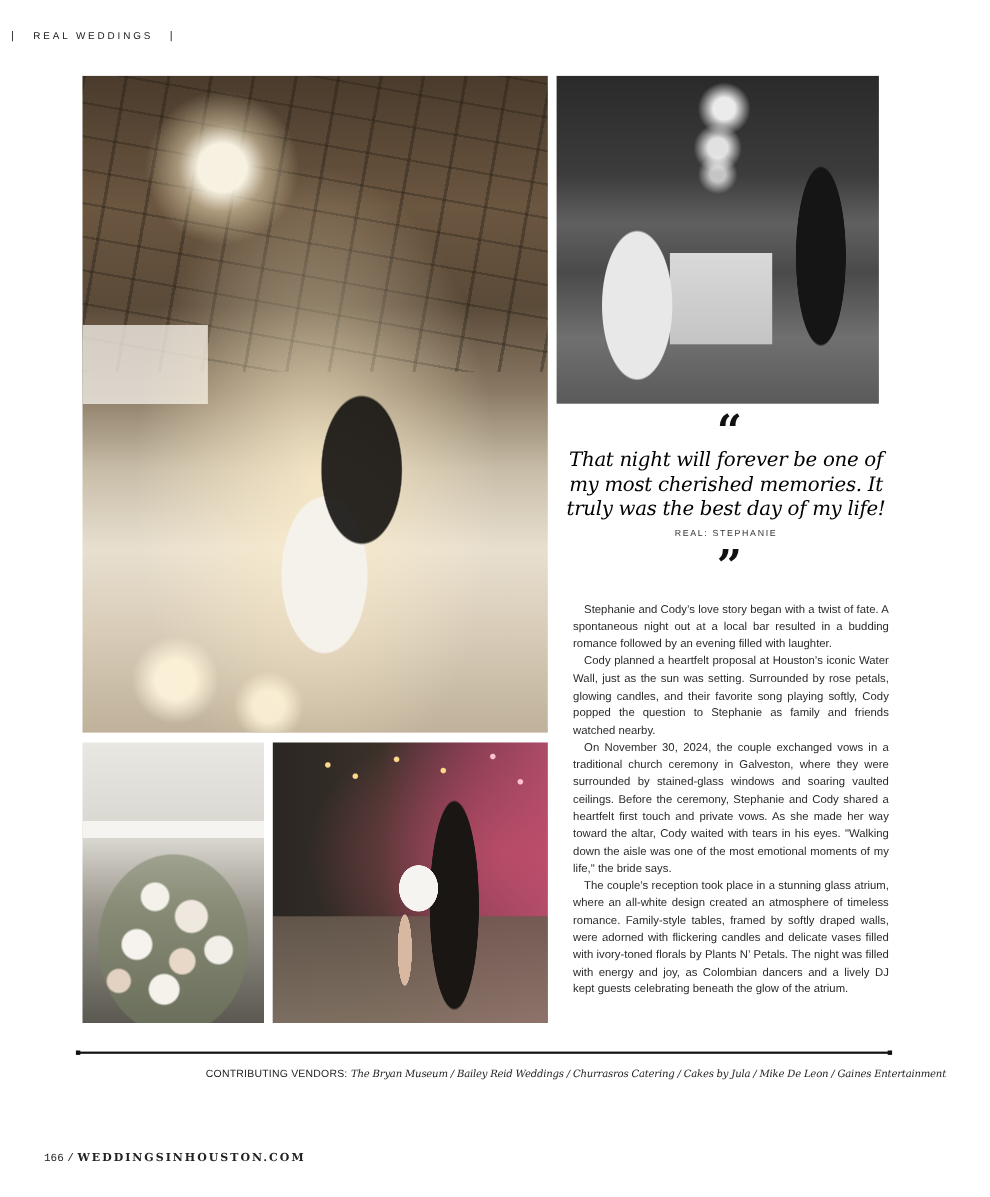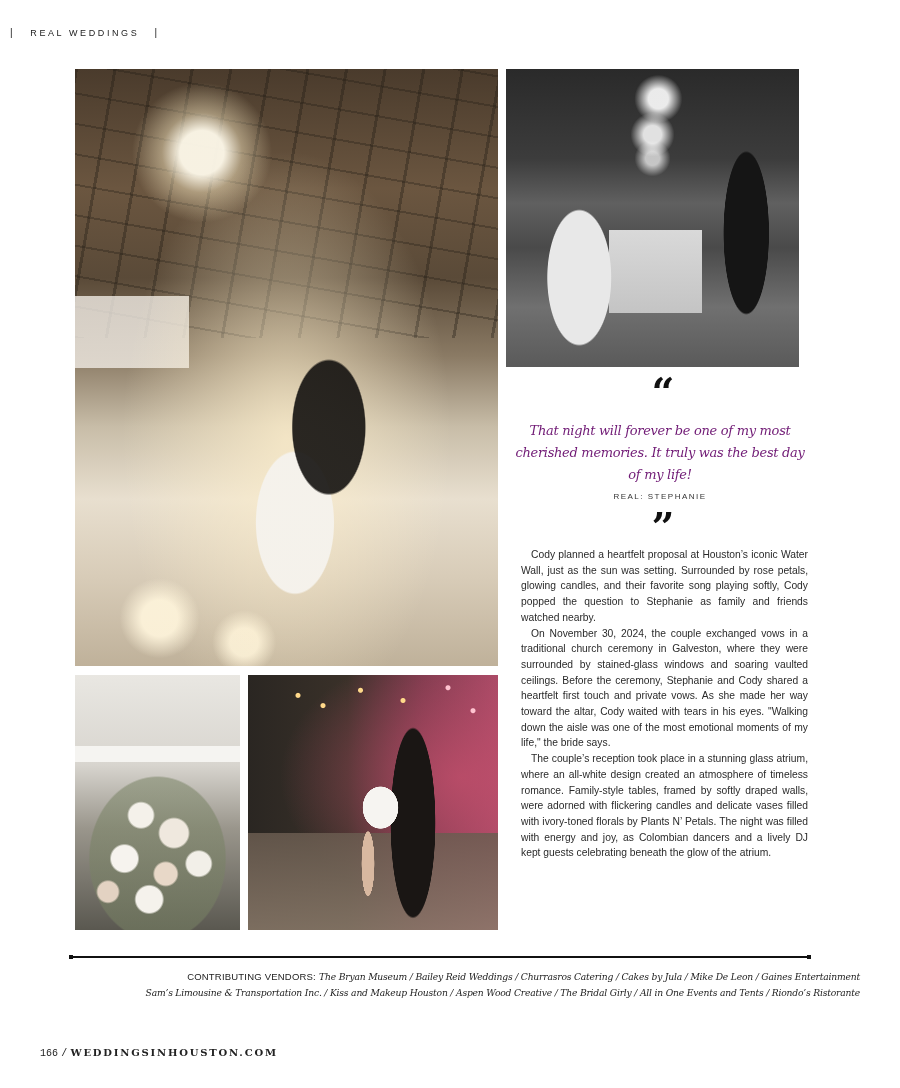--- a/index.html
+++ b/index.html
@@ -71,21 +71,21 @@
       radial-gradient(circle at 90% 14%, #ffc3d0 0 2px, transparent 3px); }
     #photo-dance .smoke { background: radial-gradient(ellipse at 85% 40%, rgba(200,80,110,.7), transparent 60%); }
     #photo-dance .bride { background:
       radial-gradient(ellipse 22px 26px at 53% 52%, #f6f4f1 0 80%, transparent 82%),
       radial-gradient(ellipse 8px 40px at 48% 74%, #d8b8a0 0 80%, transparent 82%); }
     #photo-dance .groom { background: radial-gradient(ellipse 26px 110px at 66% 58%, #1a1614 0 85%, transparent 87%); }
 
     .pullquote { position: absolute; left: 510px; top: 372px; width: 300px; text-align: center; }
     .quote-mark { font-family: "DejaVu Serif", serif; font-weight: bold; font-size: 40px; line-height: 28px; height: 26px; color: #111; letter-spacing: -6px; }
     .quote-mark.open { margin-top: 6px; }
-    .quote-text { font-family: "DejaVu Serif", serif; font-style: italic; font-size: 13px; line-height: 22px; color: #701a75; margin-top: 16px; letter-spacing: -0.3px; }
+    .quote-text { font-family: "DejaVu Serif", serif; font-style: italic; font-size: 18px; line-height: 22px; color: #000000; margin-top: 4px; letter-spacing: -0.3px; }
     .quote-attrib { font-family: "Liberation Sans", sans-serif; font-size: 8px; letter-spacing: 1.5px; color: #333; margin-top: 6px; }
     .quote-mark.close { margin-top: 12px; }
 
     .body-copy { position: absolute; left: 521px; top: 547px; width: 287px;
       font-family: "Liberation Sans", sans-serif; font-size: 10.3px; line-height: 15.7px; color: #2a2a2a; text-align: justify; }
     .body-copy p { text-indent: 10px; }
 
     .divider { position: absolute; left: 71px; top: 956px; width: 738px; height: 1.5px; background: #111; }
     .divider::before, .divider::after { content: ""; position: absolute; top: -1.5px; width: 4px; height: 4px; background: #111; }
     .divider::before { left: -2px; } .divider::after { right: -2px; }
@@ -136,32 +136,32 @@
 </div>
 
 <div class="pullquote">
   <div class="quote-mark open">“</div>
   <div class="quote-text">That night will forever be one of my most cherished memories. It truly was the best day of my life!</div>
   <div class="quote-attrib">REAL: STEPHANIE</div>
   <div class="quote-mark close">”</div>
 </div>
 
 <div class="body-copy">
+  <p>Stephanie and Cody’s love story began with a twist of fate. A spontaneous night out at a local bar resulted in a budding romance followed by an evening filled with laughter.</p>
   <p>Cody planned a heartfelt proposal at Houston’s iconic Water Wall, just as the sun was setting. Surrounded by rose petals, glowing candles, and their favorite song playing softly, Cody popped the question to Stephanie as family and friends watched nearby.</p>
   <p>On November 30, 2024, the couple exchanged vows in a traditional church ceremony in Galveston, where they were surrounded by stained-glass windows and soaring vaulted ceilings. Before the ceremony, Stephanie and Cody shared a heartfelt first touch and private vows. As she made her way toward the altar, Cody waited with tears in his eyes. "Walking down the aisle was one of the most emotional moments of my life," the bride says.</p>
   <p>The couple’s reception took place in a stunning glass atrium, where an all-white design created an atmosphere of timeless romance. Family-style tables, framed by softly draped walls, were adorned with flickering candles and delicate vases filled with ivory-toned florals by Plants N’ Petals. The night was filled with energy and joy, as Colombian dancers and a lively DJ kept guests celebrating beneath the glow of the atrium.</p>
 </div>
 
 <div class="divider"></div>
 
 <div class="vendors">
   <div>
     <span class="label">CONTRIBUTING VENDORS:</span>
     <span class="list">The Bryan Museum / Bailey Reid Weddings / Churrasros Catering / Cakes by Jula / Mike De Leon / Gaines Entertainment</span>
   </div>
-  <div class="list">Sam’s Limousine &amp; Transportation Inc. / Kiss and Makeup Houston / Aspen Wood Creative / The Bridal Girly / All in One Events and Tents / Riondo’s Ristorante</div>
 </div>
 
 <div class="folio">
   <span class="num">166</span>
   <span class="num">/</span>
   <span class="site">WEDDINGSINHOUSTON.COM</span>
 </div>
 
 </body></html>

